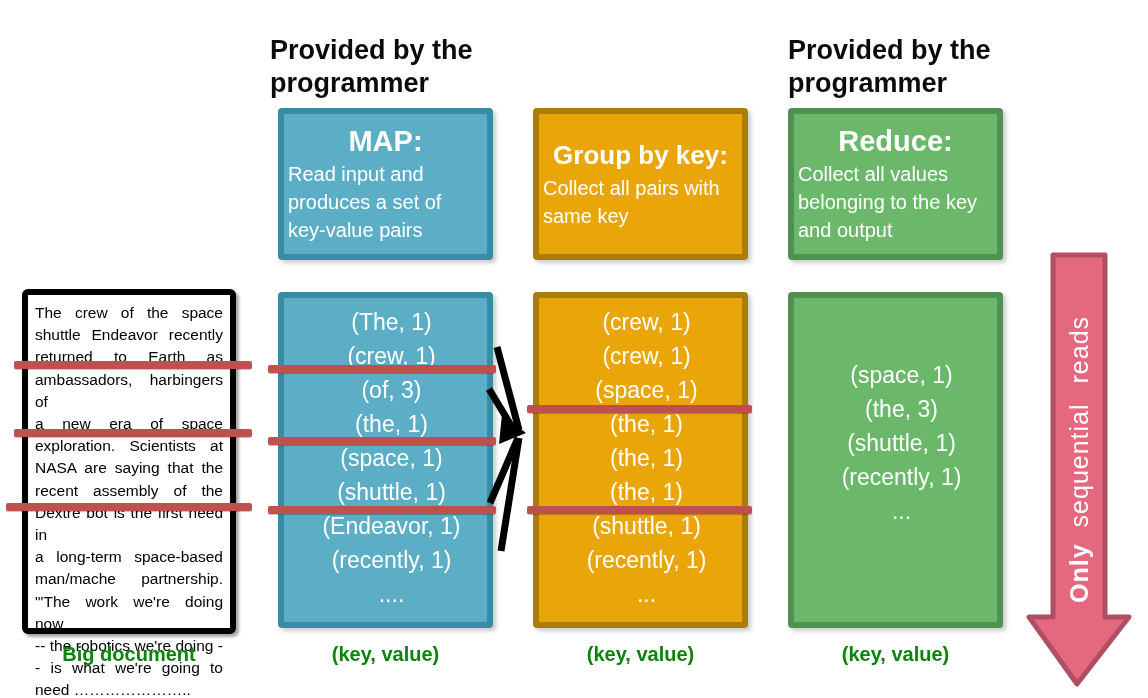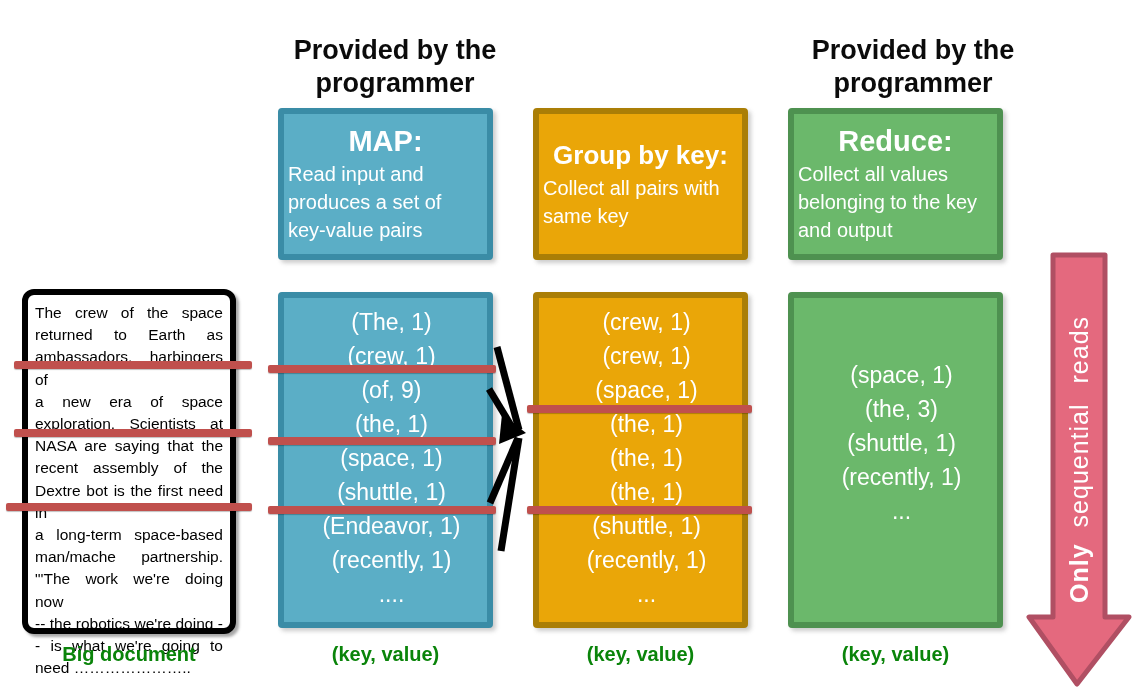--- a/index.html
+++ b/index.html
@@ -3,21 +3,21 @@
 <meta charset="utf-8">
 <style>
   html,body{margin:0;padding:0;background:#fff;}
   .canvas{
     position:relative;width:1148px;height:698px;background:#ffffff;overflow:hidden;
     font-family:"Liberation Sans",sans-serif;
   }
   .abs{position:absolute;}
 
   
-  .hdr{top:34px;width:250px;text-align:center;font-weight:bold;font-size:27px;line-height:33px;color:#0b0b0b;z-index:2;}
+  .hdr{top:34px;width:250px;font-weight:bold;font-size:27px;line-height:33px;color:#0b0b0b;z-index:2;}
   .hdr-left{left:270px;}
   .hdr-right{left:788px;}
 
   
   .box{box-sizing:border-box;top:108px;width:215px;height:152px;border:6px solid;border-radius:4px;
        display:flex;flex-direction:column;justify-content:center;align-items:center;
        box-shadow:3px 3px 4px rgba(110,110,110,.35);z-index:1;color:#fff;text-align:left;}
   .box .title{font-weight:bold;font-size:29px;line-height:32px;margin-bottom:3px;}
   .box .desc{font-size:20px;line-height:28px;padding:0 4px;}
   .box-map{left:278px;background:#5BAEC6;border-color:#3A8CA6;}
@@ -29,21 +29,21 @@
   .dbox{box-sizing:border-box;top:292px;width:215px;height:336px;border:6px solid;border-radius:4px;
         box-shadow:3px 3px 4px rgba(110,110,110,.35);z-index:1;color:#fff;text-align:center;
         font-size:23px;line-height:34px;}
   .dbox-map{left:278px;background:#5BAEC6;border-color:#3A8CA6;padding-top:7px;}
   .dbox-group{left:533px;background:#EAA608;border-color:#AA7E06;padding-top:7px;}
   .dbox-reduce{left:788px;background:#6BB86B;border-color:#4E9150;padding-top:60px;}
   .pair{height:34px;margin-left:12px;}
 
   
   .doc{box-sizing:border-box;left:22px;top:289px;width:214px;height:345px;background:#fff;
-       border:6px solid #000;border-radius:12px;box-shadow:3px 3px 3px rgba(0,0,0,.35);
+       border:6px solid #000;border-radius:6px;box-shadow:3px 3px 3px rgba(0,0,0,.35);
        padding:7px 7px 0 7px;z-index:1;color:#000;font-size:15.5px;line-height:22.2px;}
   .jline{text-align:justify;text-align-last:justify;white-space:normal;}
   .jleft{text-align:left;}
 
   
   .cap{top:643px;height:30px;text-align:center;font-weight:bold;font-size:20px;color:#0A840A;z-index:2;}
   .cap-doc{left:22px;width:214px;}
   .cap-map{left:278px;width:215px;}
   .cap-group{left:533px;width:215px;}
   .cap-reduce{left:788px;width:215px;}
@@ -78,39 +78,40 @@
     <div class="title">Group by key:</div>
     <div class="desc">Collect all pairs with same key</div>
   </div>
   <div class="abs box box-reduce">
     <div class="title">Reduce:</div>
     <div class="desc">Collect all values belonging to the key and output</div>
   </div>
 
   <div class="abs doc">
     <div class="jline">The crew of the space</div>
+    <div class="jline">shuttle Endeavor recently</div>
     <div class="jline">returned to Earth as</div>
     <div class="jline">ambassadors, harbingers of</div>
     <div class="jline">a new era of space</div>
     <div class="jline">exploration. Scientists at</div>
     <div class="jline">NASA are saying that the</div>
     <div class="jline">recent assembly of the</div>
     <div class="jline">Dextre bot is the first need in</div>
     <div class="jline">a long-term space-based</div>
     <div class="jline">man/mache partnership.</div>
     <div class="jline">"'The work we're doing now</div>
     <div class="jline">-- the robotics we're doing -</div>
     <div class="jline">- is what we're going to</div>
     <div class="jleft">need …………………..</div>
   </div>
 
   <div class="abs dbox dbox-map">
     <div class="pair">(The, 1)</div>
     <div class="pair">(crew, 1)</div>
-    <div class="pair">(of, 9)</div>
+    <div class="pair">(of, 3)</div>
     <div class="pair">(the, 1)</div>
     <div class="pair">(space, 1)</div>
     <div class="pair">(shuttle, 1)</div>
     <div class="pair">(Endeavor, 1)</div>
     <div class="pair">(recently, 1)</div>
     <div class="pair">....</div>
   </div>
 
   <div class="abs dbox dbox-group">
     <div class="pair">(crew, 1)</div>

